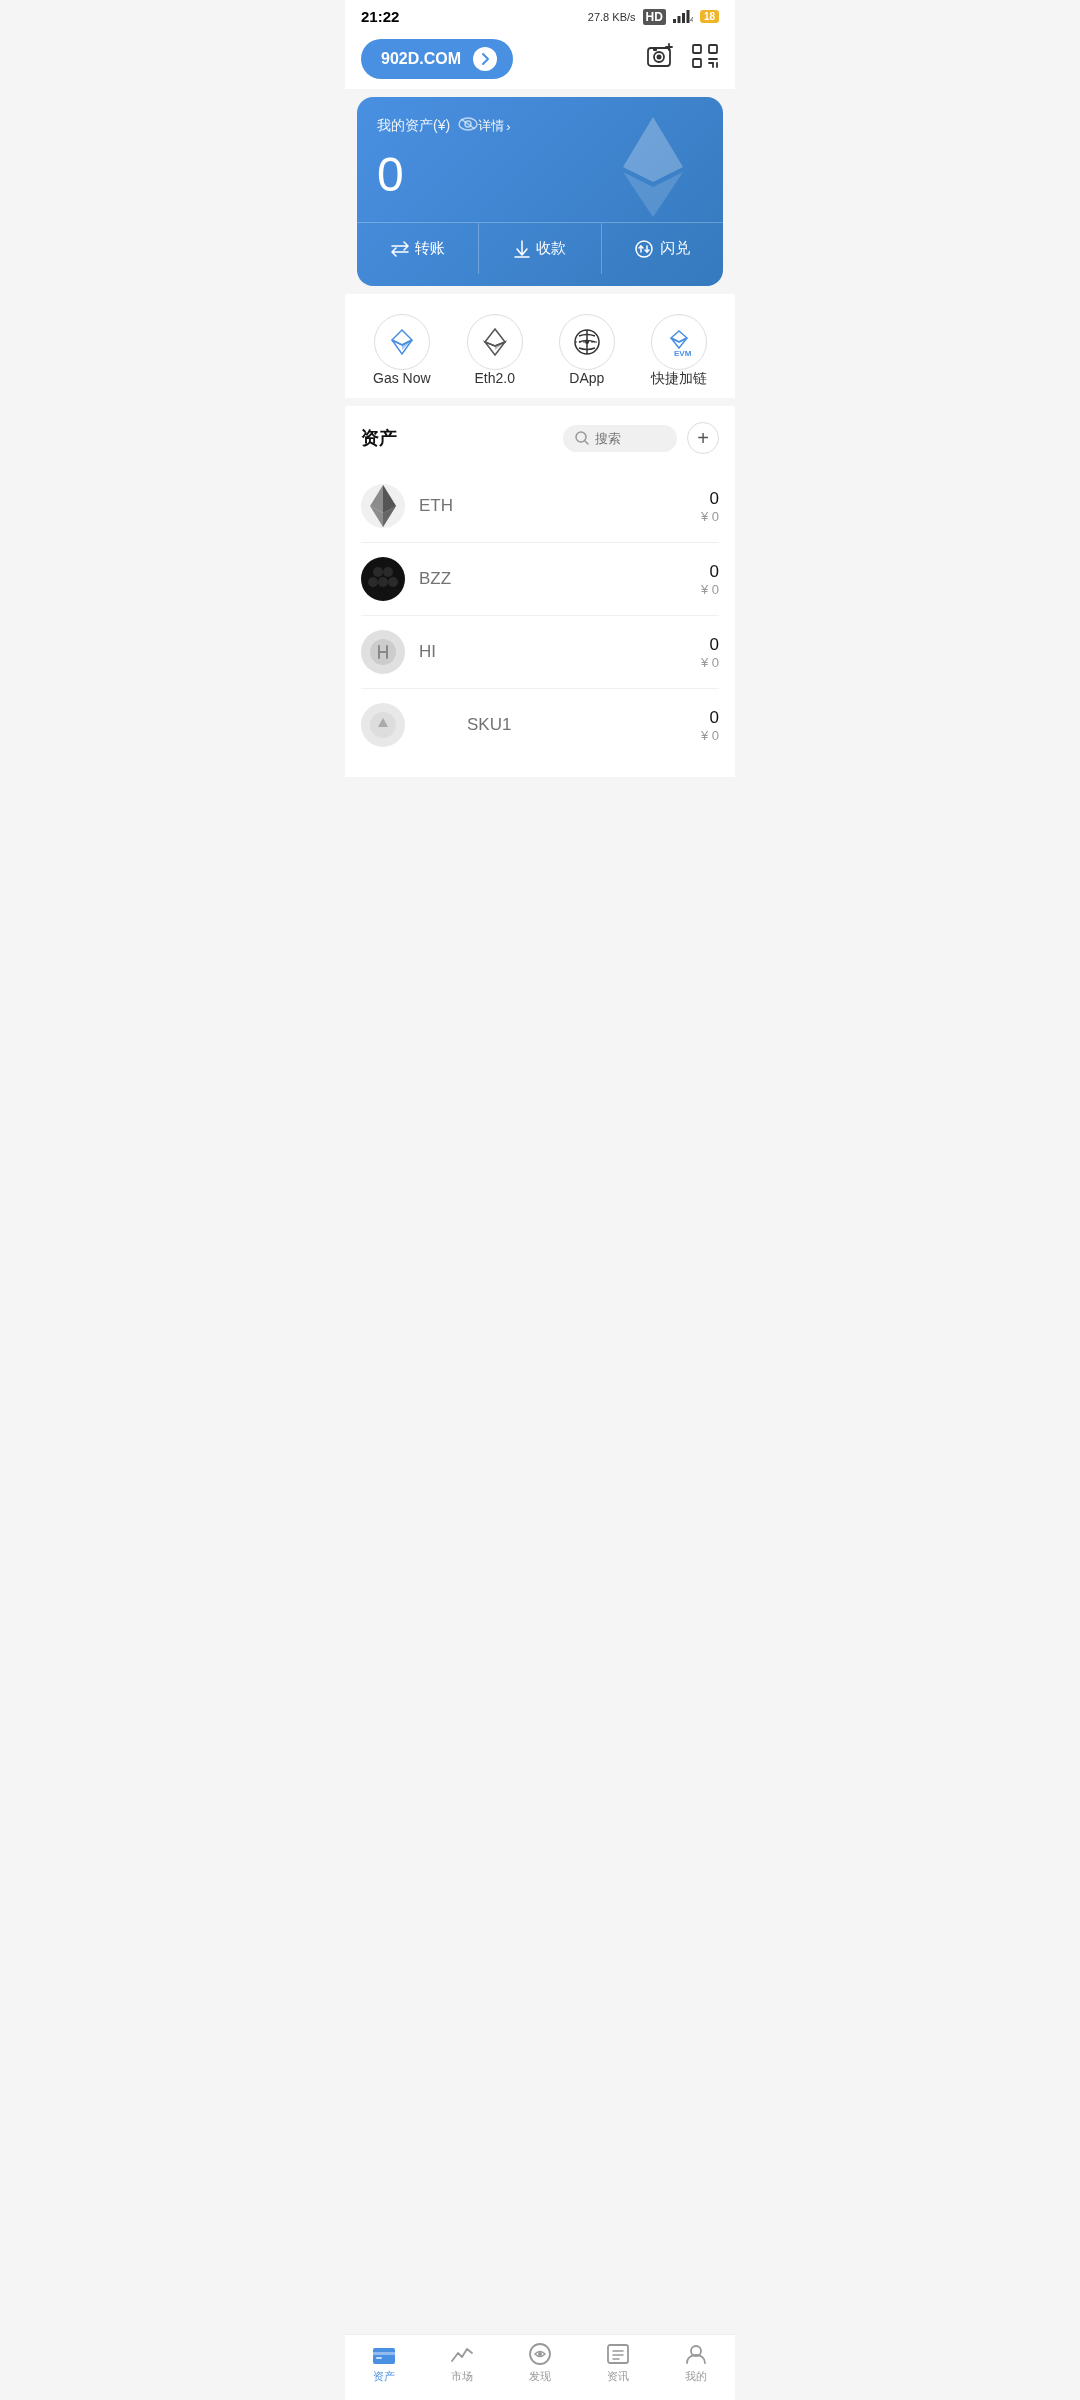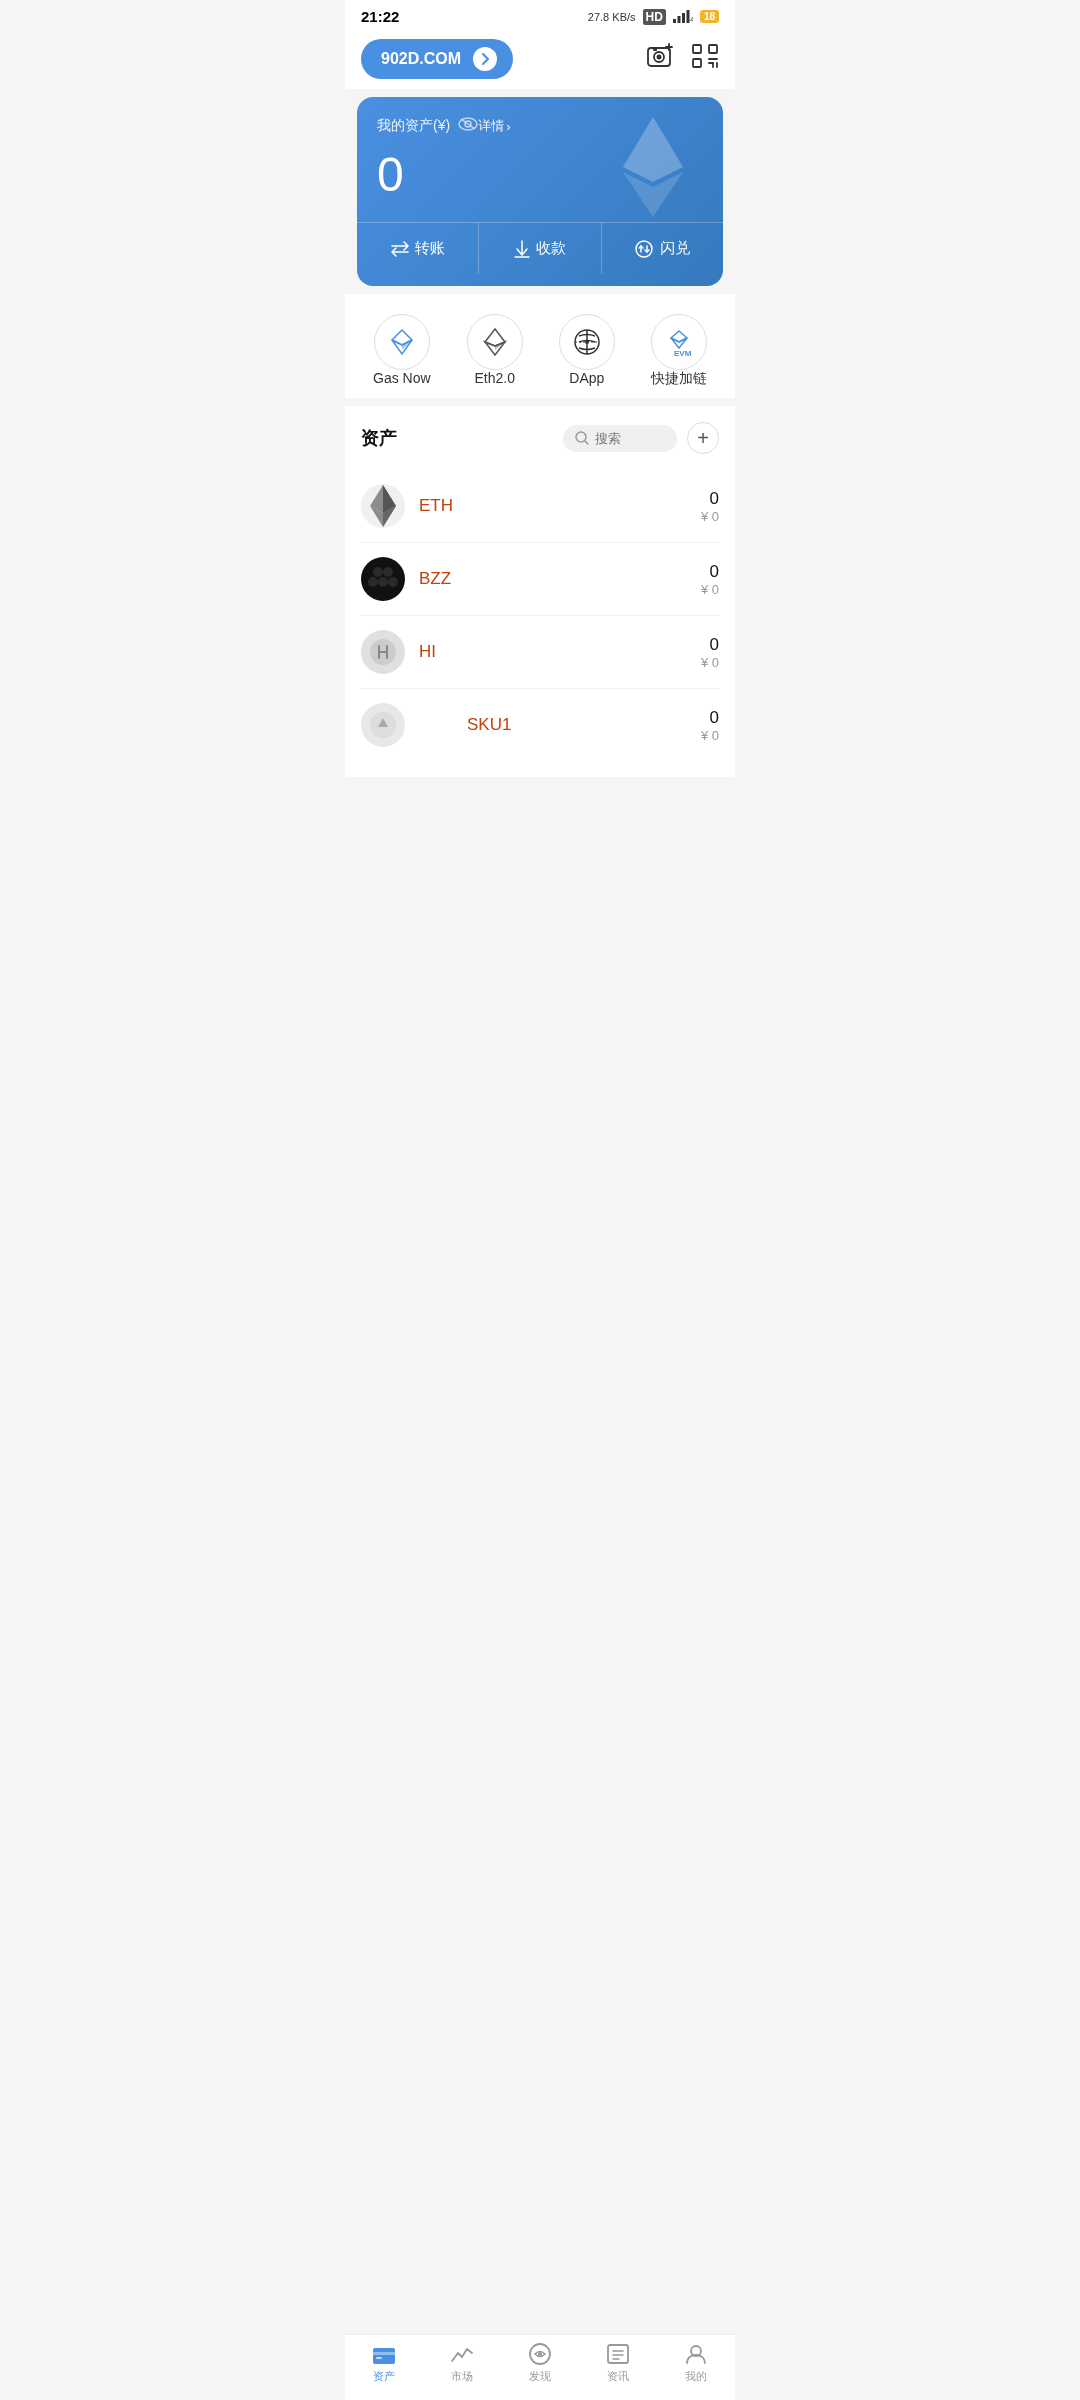--- a/index.html
+++ b/index.html
@@ -263,21 +263,21 @@
       margin-right: 14px;
       display: flex;
       align-items: center;
       justify-content: center;
       overflow: hidden;
       flex-shrink: 0;
     }
     .asset-name {
       font-size: 17px;
       font-weight: 500;
-      color: #c2410c;
+      color: #737373;
       flex: 1;
     }
     .asset-value {
       text-align: right;
     }
     .asset-balance {
       font-size: 17px;
       font-weight: 500;
       color: #111;
     }

